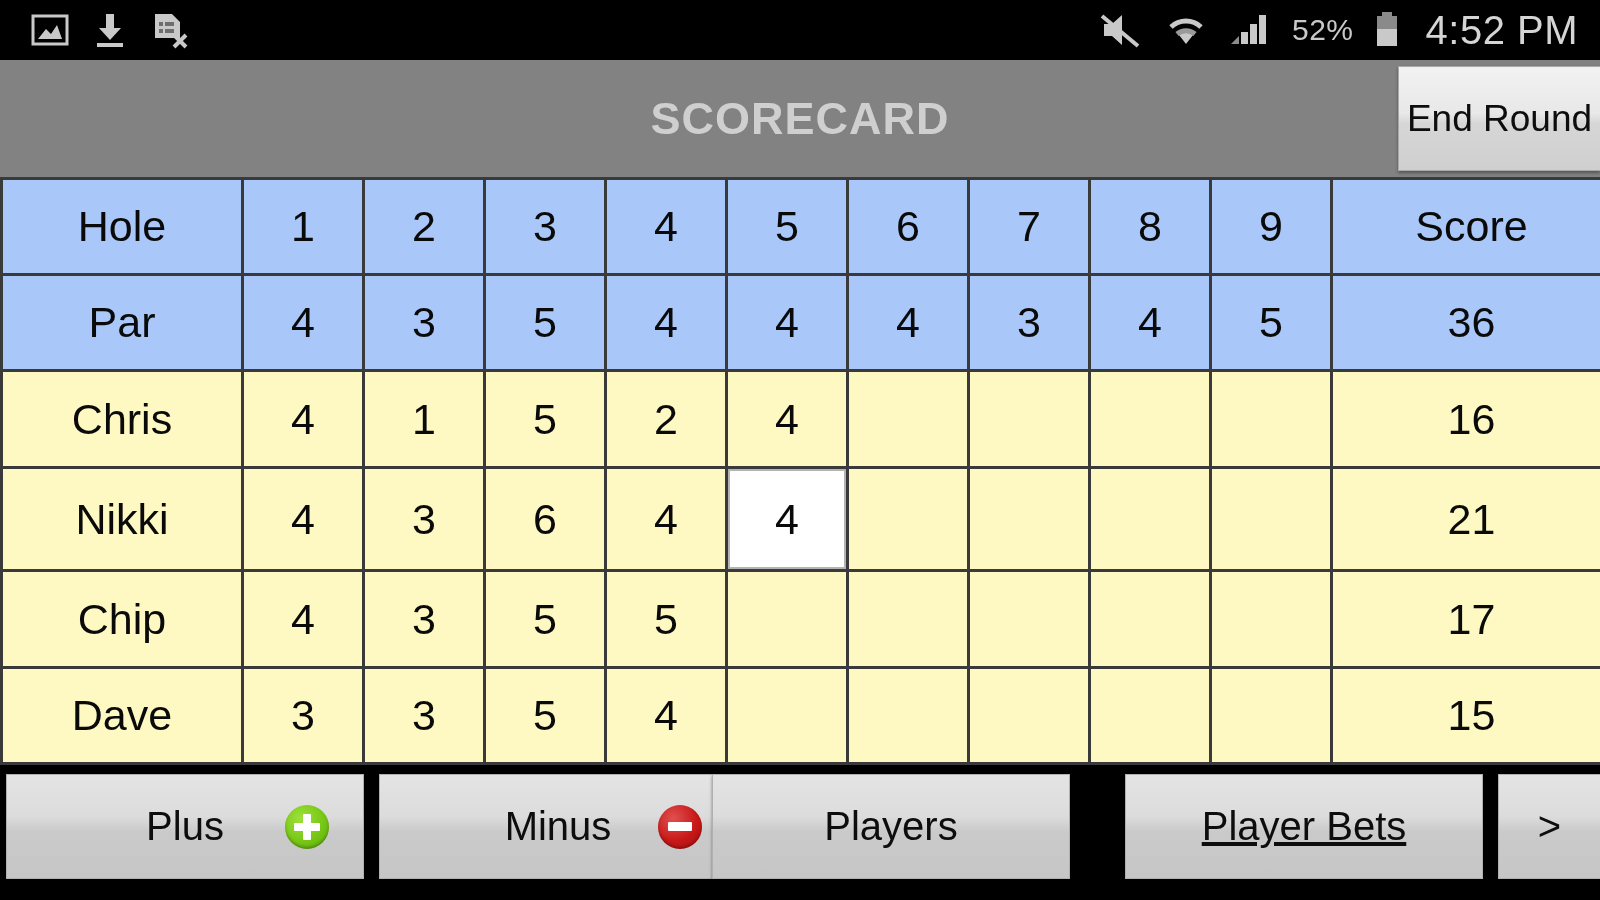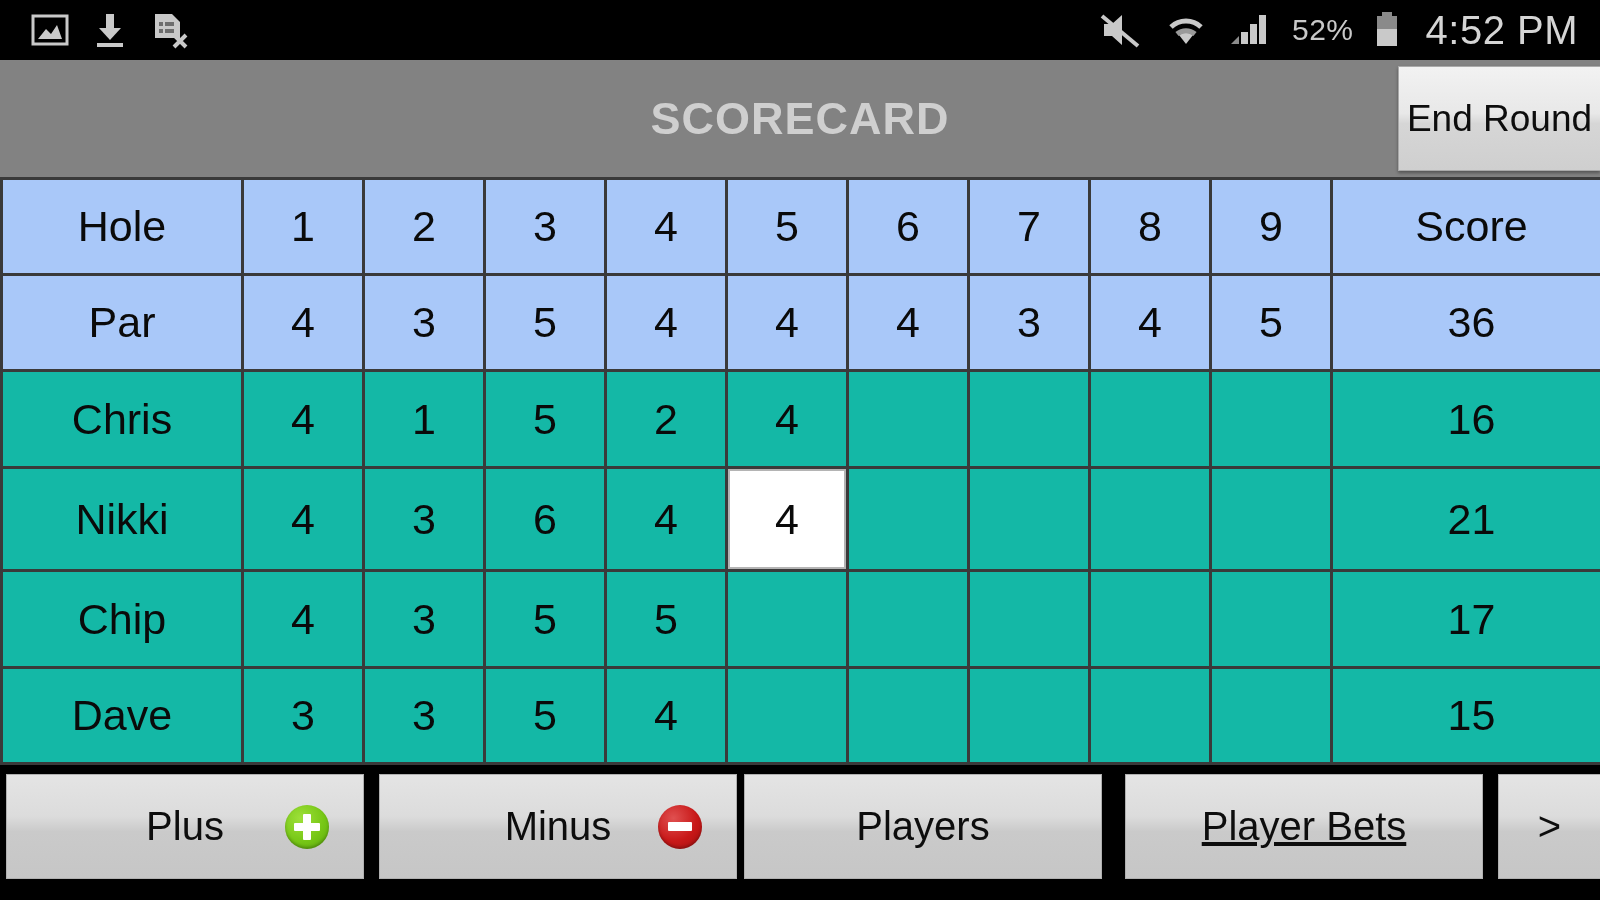--- a/index.html
+++ b/index.html
@@ -58,21 +58,21 @@
     border-collapse:separate;
     border-spacing:3px 3px;
     table-layout:fixed;
   }
   table.scorecard td {
     text-align:center; vertical-align:middle;
     font-size:43px; color:#0a0a0a; font-weight:400;
     padding:0;
   }
   td.hdr { background:#a9c8f9;margin-top:16px; }
-  td.plyr { background:#14b8a6; }
+  td.plyr { background:#fef9c3; }
   td.sel  { background:#ffffff; border:2px solid #b4b4b4; }
   col.c-name  { width:238px; }
   col.c-hole  { width:118px; }
   col.c-score { width:277px; }
 
   
   .btnbar {
     position:absolute; left:0; top:768px; width:1600px; height:132px;
     background:#000;
   }
@@ -81,21 +81,21 @@
     background:linear-gradient(to bottom,#e4e4e4 0%,#dcdcdc 40%,#cacaca 55%,#c6c6c6 100%);
     border:1px solid #b0b0b0;
     box-shadow:0 2px 3px rgba(0,0,0,0.4);
     display:flex; align-items:center; justify-content:center;
     color:#0d0d0d; font-size:40px; font-weight:400;
   }
   .btn .lbl { display:block; }
   .btn .badge { position:absolute; right:34px; top:50%; transform:translateY(-50%); }
   #btn-plus  { left:6px;    width:358px; }
   #btn-minus { left:379px;  width:358px; }
-  #btn-players { left:744px; width:358px; }
+  #btn-players { left:712px; width:358px; }
   #btn-bets  { left:1125px; width:358px;text-decoration:underline; }
   #btn-next  { left:1498px; width:102px; border-right:none; }
 
   .icon-circle {
     width:44px; height:44px; border-radius:50%;
     display:flex; align-items:center; justify-content:center;
     position:relative;
   }
   .icon-plus {
     background:radial-gradient(circle at 35% 30%, #9ee03a 0%, #77c716 55%, #5aa80c 100%);

